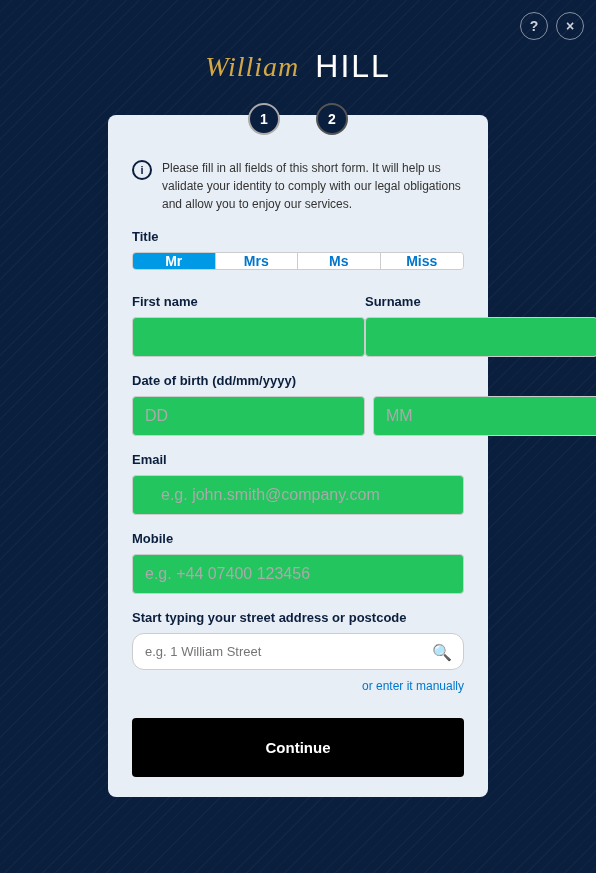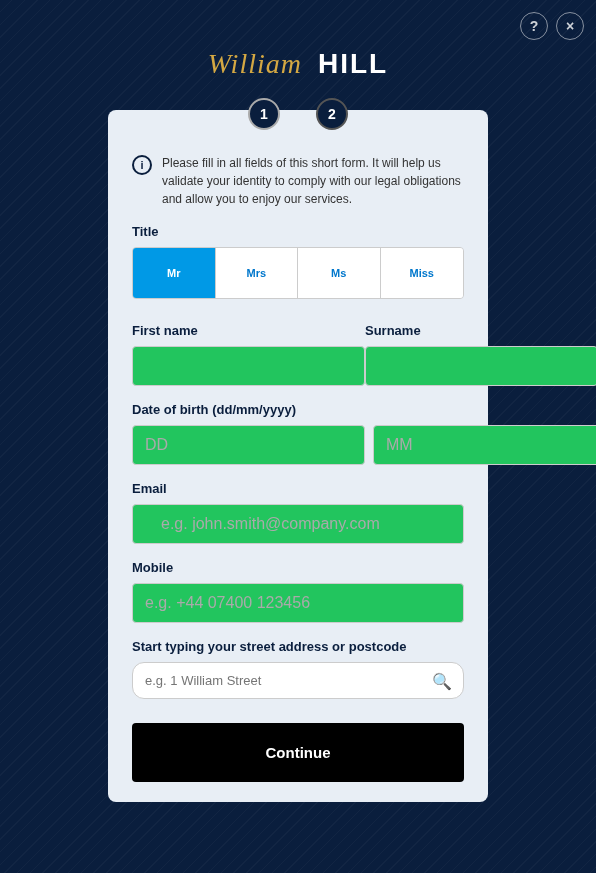--- a/index.html
+++ b/index.html
@@ -68,22 +68,22 @@
     .logo-william {
       font-family: 'Georgia', serif;
       font-style: italic;
       font-size: 28px;
       color: #d4a843;
       letter-spacing: 1px;
     }
 
     .logo-hill {
       font-family: Arial, Helvetica, sans-serif;
-      font-size: 28px;
-      font-weight: 700;
+      font-size: 32px;
+      font-weight: 400;
       color: white;
       letter-spacing: 2px;
     }
 
     .form-card {
       background: #e8eef5;
       border-radius: 8px;
       width: 380px;
       margin-top: 30px;
       padding: 24px 24px 20px;
@@ -160,24 +160,24 @@
       display: grid;
       grid-template-columns: 1fr 1fr 1fr 1fr;
       gap: 0;
       margin-bottom: 16px;
       border: 1px solid #ccc;
       border-radius: 4px;
       overflow: hidden;
     }
 
     .title-btn {
-      padding: 19px 6px;
+      padding: 0 6px;
       border: none;
       background: white;
-      font-size: 11px;
+      font-size: 14px;
       cursor: pointer;
       color: #0077cc;
       font-weight: 600;
       border-right: 1px solid #ccc;
     }
 
     .title-btn:last-child {
       border-right: none;
     }
 
@@ -351,18 +351,21 @@
     <input type="tel" class="text-input" style="width: 100%;" placeholder="e.g. +44 07400 123456">
   </div>
 
   
   <div class="full-input-group">
     <span class="field-label">Start typing your street address or postcode</span>
     <div class="address-input-wrapper">
       <input type="text" class="address-input" placeholder="e.g. 1 William Street" style="">
       <span class="search-icon">🔍</span>
     </div>
+    <div class="enter-manually">
+      <a>or enter it manually</a>
+    </div>
   </div>
 
   
   <button class="continue-btn">Continue</button>
 
 </div>
 
 </body></html>

